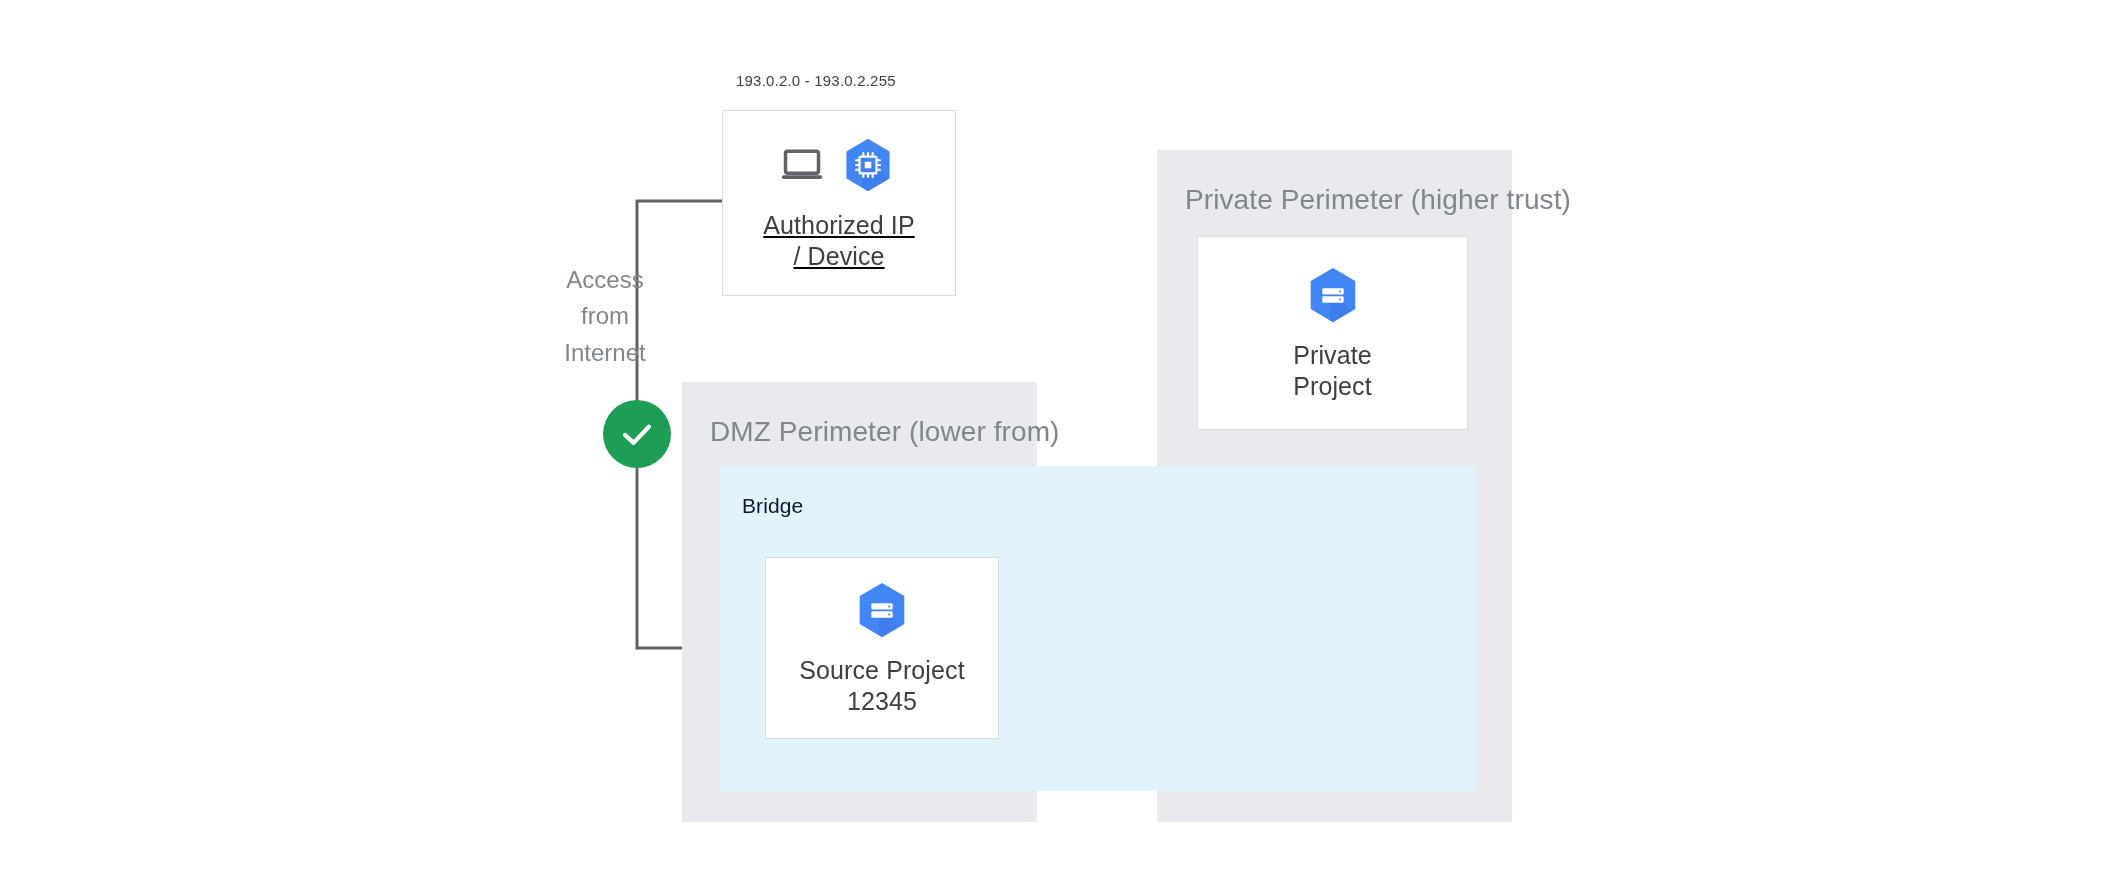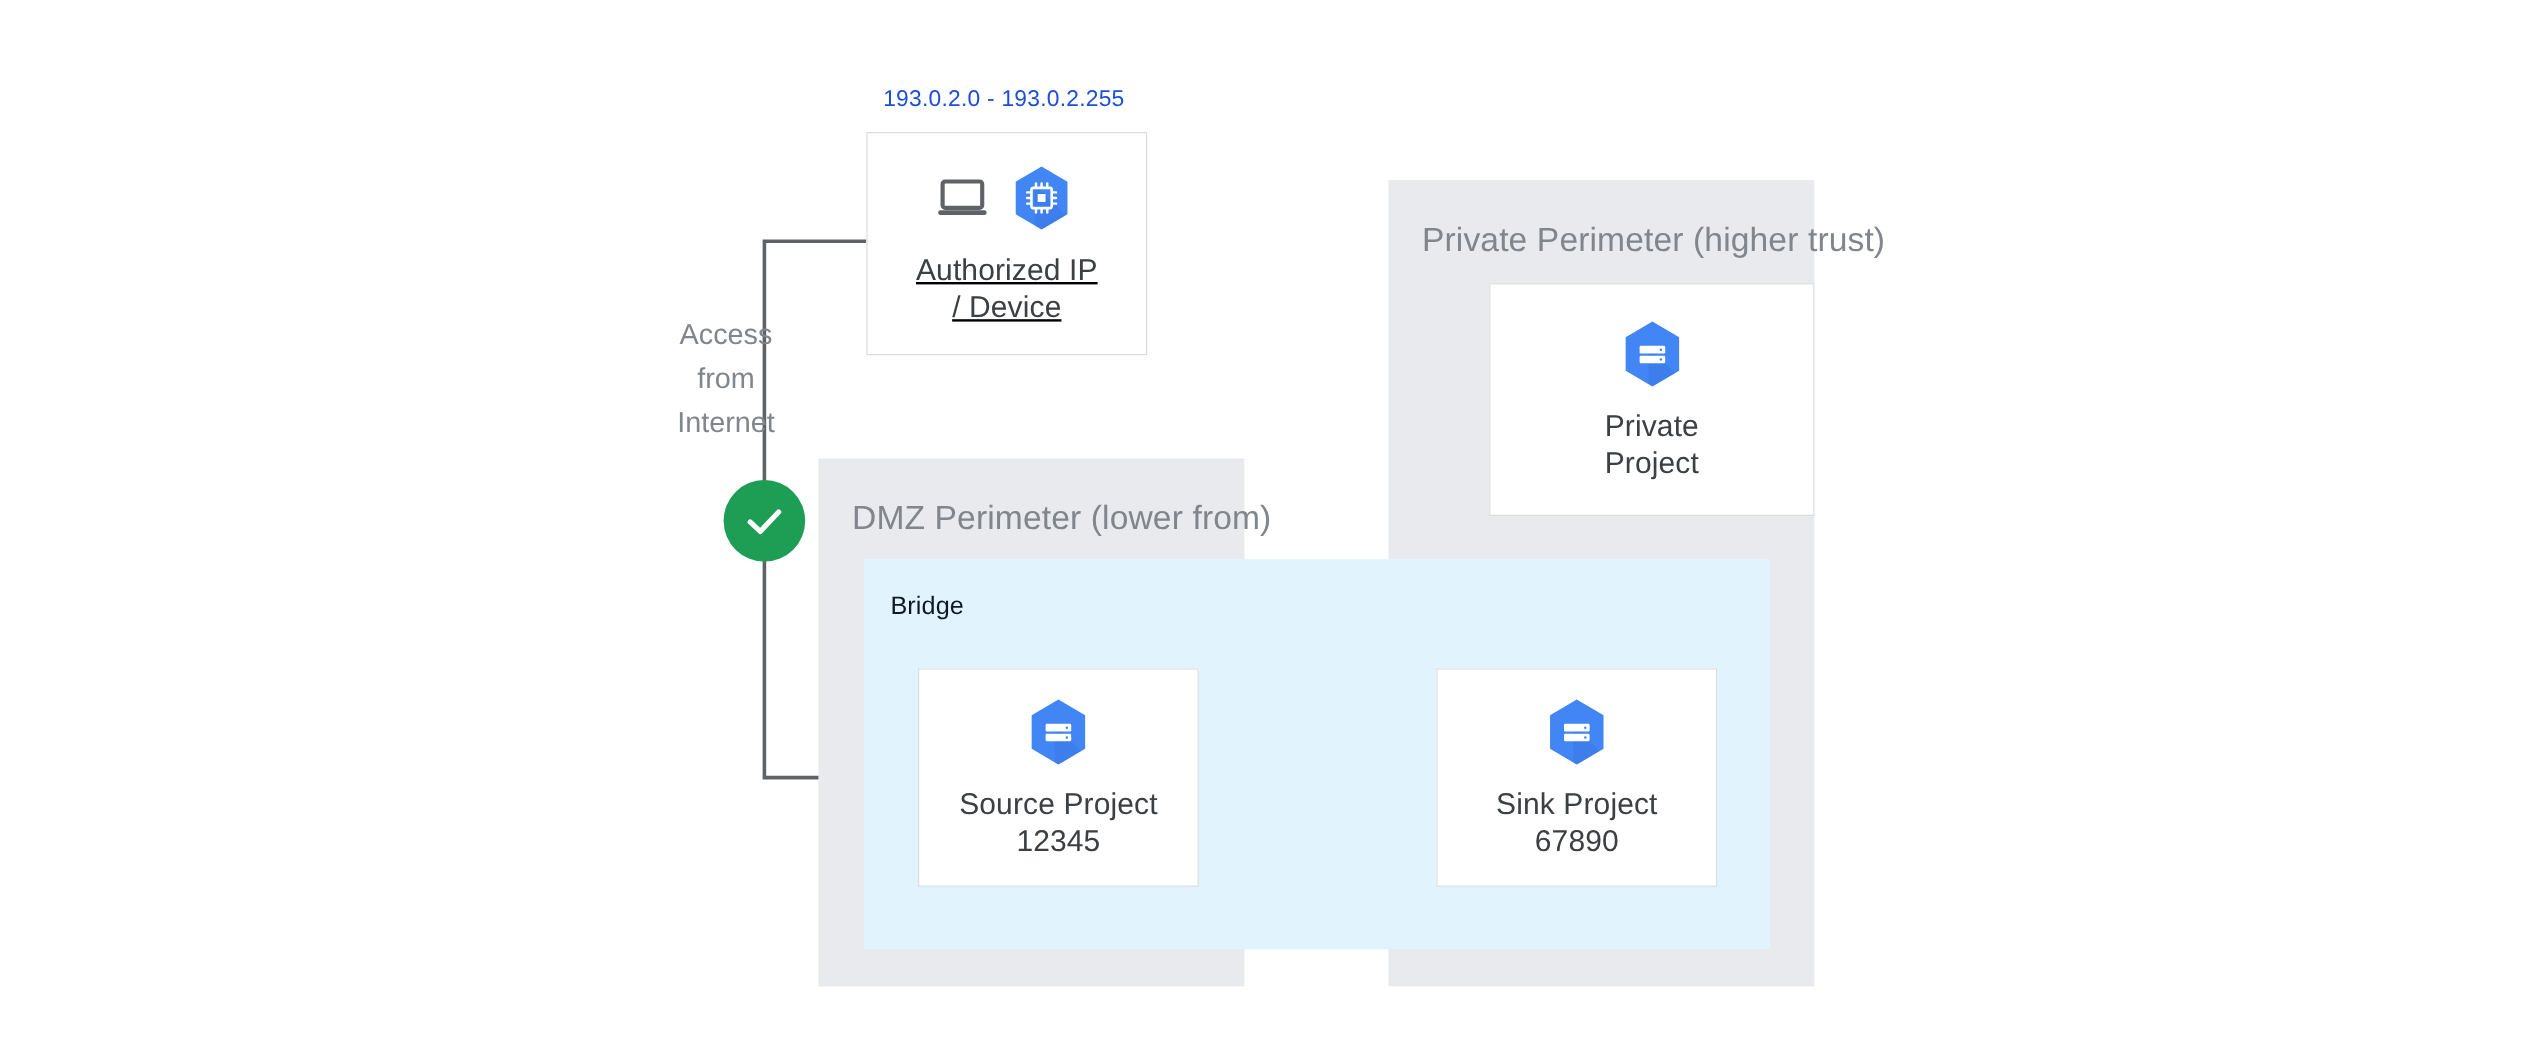--- a/index.html
+++ b/index.html
@@ -73,22 +73,22 @@
     font-size: 25px;
     line-height: 1.26;
     color: #3c4043;
     letter-spacing: 0.1px;
     white-space: pre-line;
   }
 
   
   .caption {
     position: absolute;
-    font-size: 19px;
-    color: #1d4ed8;
+    font-size: 15px;
+    color: #404040;
     letter-spacing: 0.2px;
     white-space: nowrap;
   }
 
   
   .access-label {
     position: absolute;
     font-size: 24px;
     line-height: 1.52;
     color: #80868b;
@@ -189,21 +189,21 @@
   </div>
 
   <div class="perimeter abs" style="left:682px; top:382px; width:355px; height:440px;">
     <div class="perimeter-label">DMZ Perimeter (lower from)</div>
   </div>
 
   <div class="perimeter abs" style="left:1157px; top:150px; width:355px; height:672px;">
     <div class="perimeter-label">Private Perimeter (higher trust)</div>
   </div>
 
-  <div class="node-card abs" style="left:1197px; top:236px; width:271px; height:194px;margin-left:44px;">
+  <div class="node-card abs" style="left:1197px; top:236px; width:271px; height:194px;">
     <div class="node-icons">
       <span style="display:flex;">
         <svg width="62" height="62" viewBox="0 0 64 64" xmlns="http://www.w3.org/2000/svg">
           <defs>
             <clipPath id="hexclipP">
                 <polygon points="32,4 55,17.5 55,46.5 32,60 9,46.5 9,17.5"></polygon>
               </clipPath>
           </defs>
           <polygon points="32,4 55,17.5 55,46.5 32,60 9,46.5 9,17.5" fill="#4285f4"></polygon>
           <g clip-path="url(#hexclipP)">
@@ -241,37 +241,14 @@
           <rect x="21" y="33.4" width="22" height="6.6" rx="1.1" fill="#ffffff"></rect>
           <circle cx="39.3" cy="28.3" r="1.05" fill="#4285f4"></circle>
           <circle cx="39.3" cy="36.7" r="1.05" fill="#4285f4"></circle>
         </svg>
       </span>
     </div>
     <div class="node-label">Source Project
 12345</div>
   </div>
 
-  <div class="node-card abs" style="left:1197px; top:557px; width:234px; height:182px;">
-    <div class="node-icons">
-      <span style="display:flex;">
-        <svg width="62" height="62" viewBox="0 0 64 64" xmlns="http://www.w3.org/2000/svg">
-          <defs>
-            <clipPath id="hexclipK">
-                <polygon points="32,4 55,17.5 55,46.5 32,60 9,46.5 9,17.5"></polygon>
-              </clipPath>
-          </defs>
-          <polygon points="32,4 55,17.5 55,46.5 32,60 9,46.5 9,17.5" fill="#4285f4"></polygon>
-          <g clip-path="url(#hexclipK)">
-            <polygon points="29,26 62,59 62,64 29,64" fill="#3367d6" opacity="0.26"></polygon>
-          </g>
-          <rect x="21" y="25" width="22" height="6.6" rx="1.1" fill="#ffffff"></rect>
-          <rect x="21" y="33.4" width="22" height="6.6" rx="1.1" fill="#ffffff"></rect>
-          <circle cx="39.3" cy="28.3" r="1.05" fill="#4285f4"></circle>
-          <circle cx="39.3" cy="36.7" r="1.05" fill="#4285f4"></circle>
-        </svg>
-      </span>
-    </div>
-    <div class="node-label">Sink Project
-67890</div>
-  </div>
 
 </div>
 
 </body></html>

